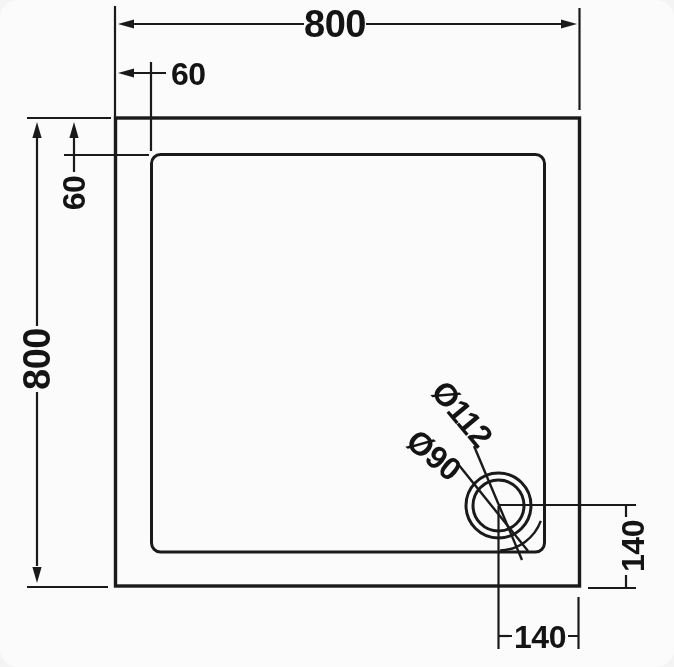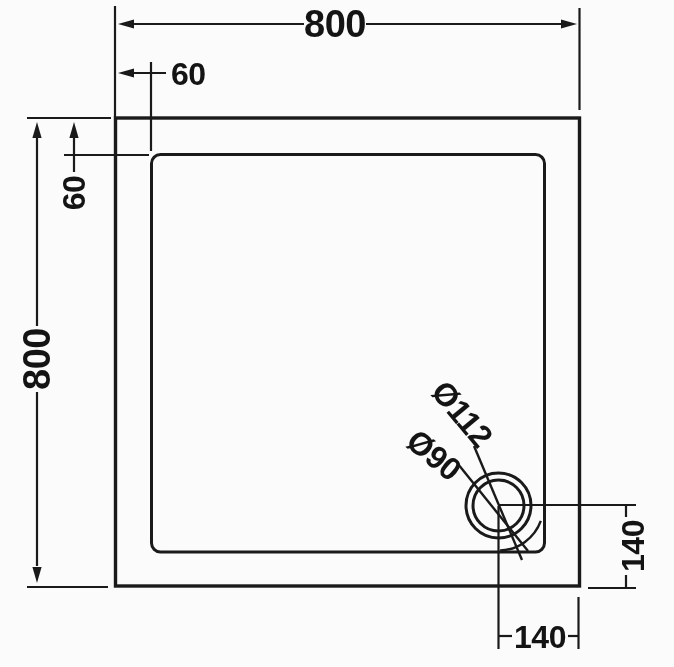--- a/index.html
+++ b/index.html
@@ -2,20 +2,21 @@
 <html><head>
 <meta charset="utf-8">
 <style>
   html,body{margin:0;padding:0;background:#f4f4f4;}
   .stage{
     position:relative;
     width:674px;height:667px;
     background:#fbfbfb;
     overflow:hidden;
     font-family:"Liberation Sans", sans-serif;
+    border-radius:18px;
   }
   svg{display:block;}
   .ln{stroke:#1a1a1a;fill:none;stroke-linecap:butt;}
   .outline{stroke-width:3.4;}
   .rim{stroke-width:3;}
   .circ{stroke-width:3;}
   .dim{stroke-width:2.2;}
   .leader{stroke-width:2.4;}
   .arr{fill:#1a1a1a;stroke:none;}
   text{

